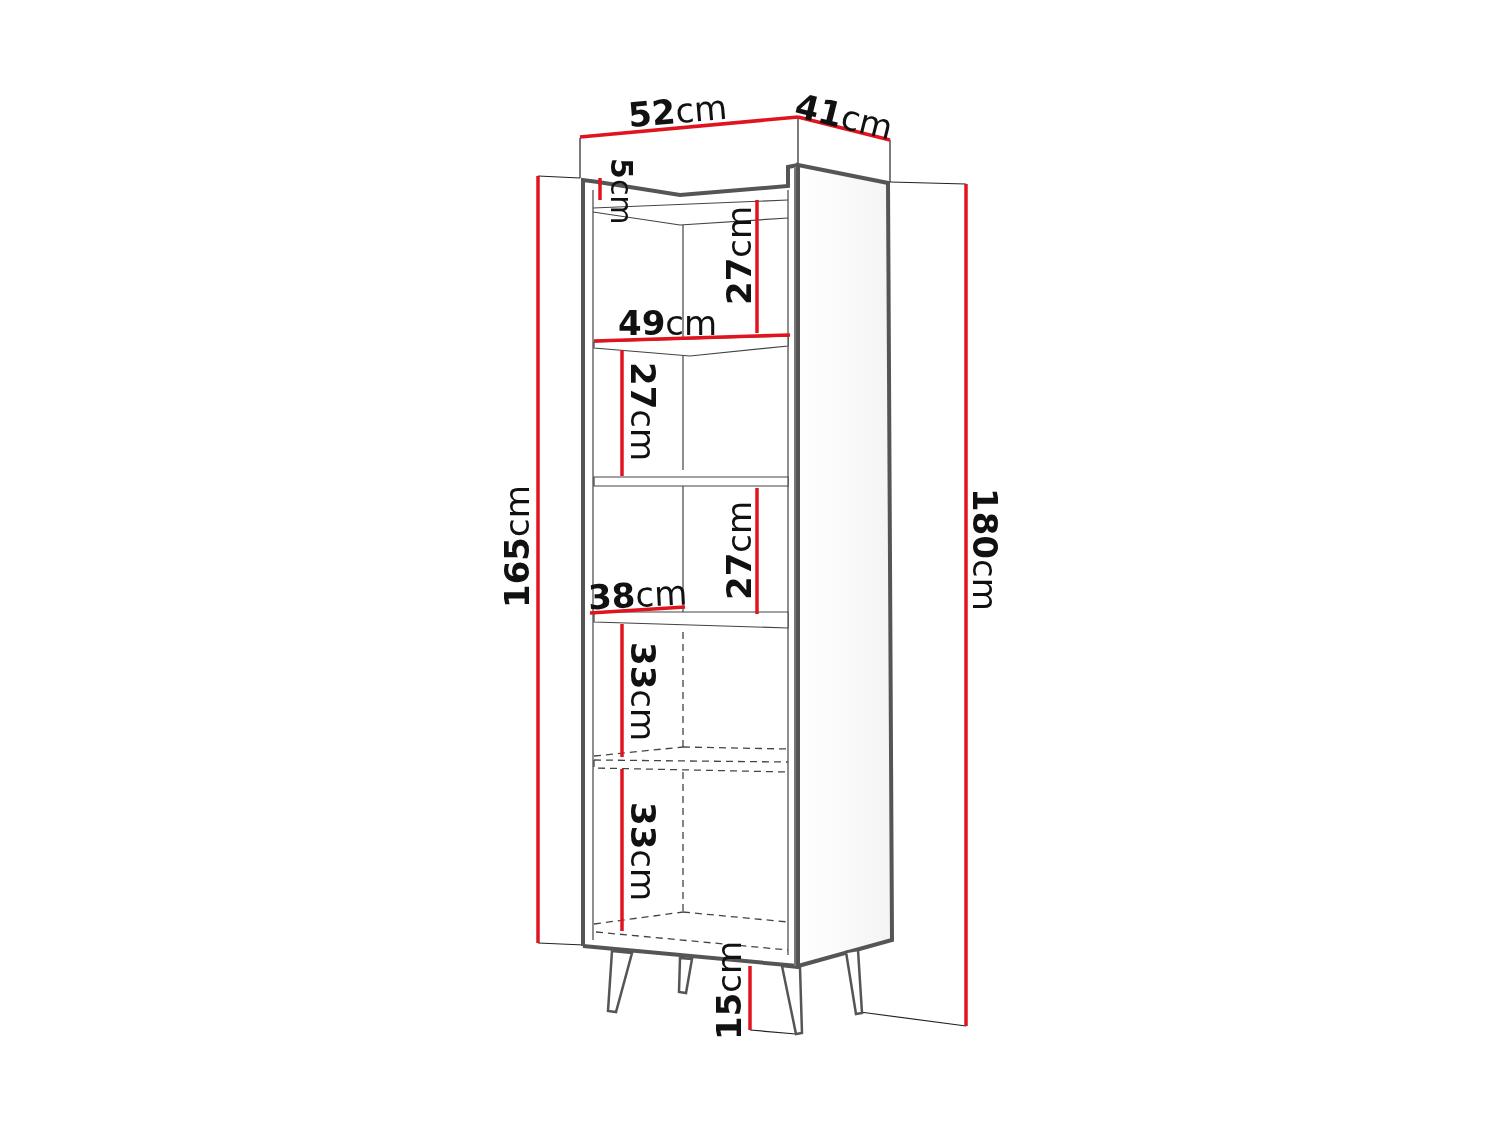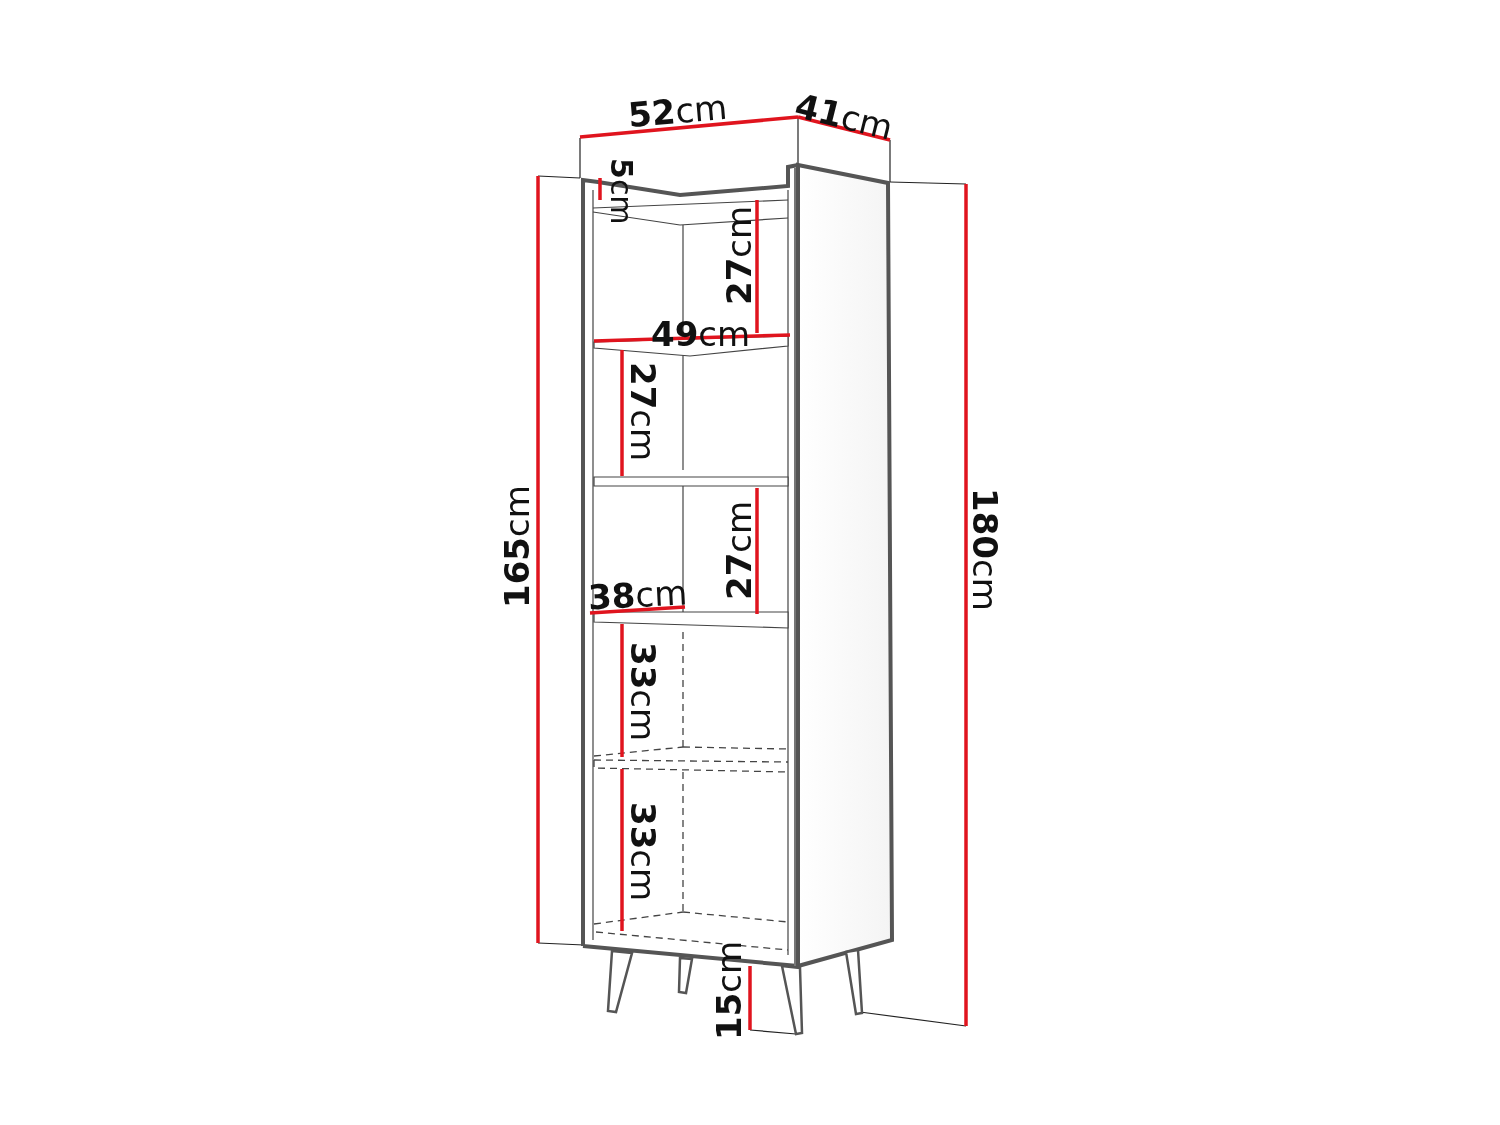--- a/index.html
+++ b/index.html
@@ -104,21 +104,21 @@
   </div>
   <div class="lbl" style="left:800px;top:88px;transform:rotate(14deg);transform-origin:left top;">
     <b>41</b><span class="u">cm</span>
   </div>
   <div class="lbl rot-cw" style="left:636px;top:158px;font-size:30px;">
     <b>5</b><span class="u">cm</span>
   </div>
   <div class="lbl rot-ccw" style="left:722px;top:305px;">
     <b>27</b><span class="u">cm</span>
   </div>
-  <div class="lbl" style="left:618px;top:317px;margin-left:33px;">
+  <div class="lbl" style="left:618px;top:306px;">
     <b>49</b><span class="u">cm</span>
   </div>
   <div class="lbl rot-cw" style="left:660px;top:362px;">
     <b>27</b><span class="u">cm</span>
   </div>
   <div class="lbl rot-ccw" style="left:722px;top:600px;">
     <b>27</b><span class="u">cm</span>
   </div>
   <div class="lbl" style="left:588px;top:578px;transform:rotate(-3deg);">
     <b>38</b><span class="u">cm</span>

